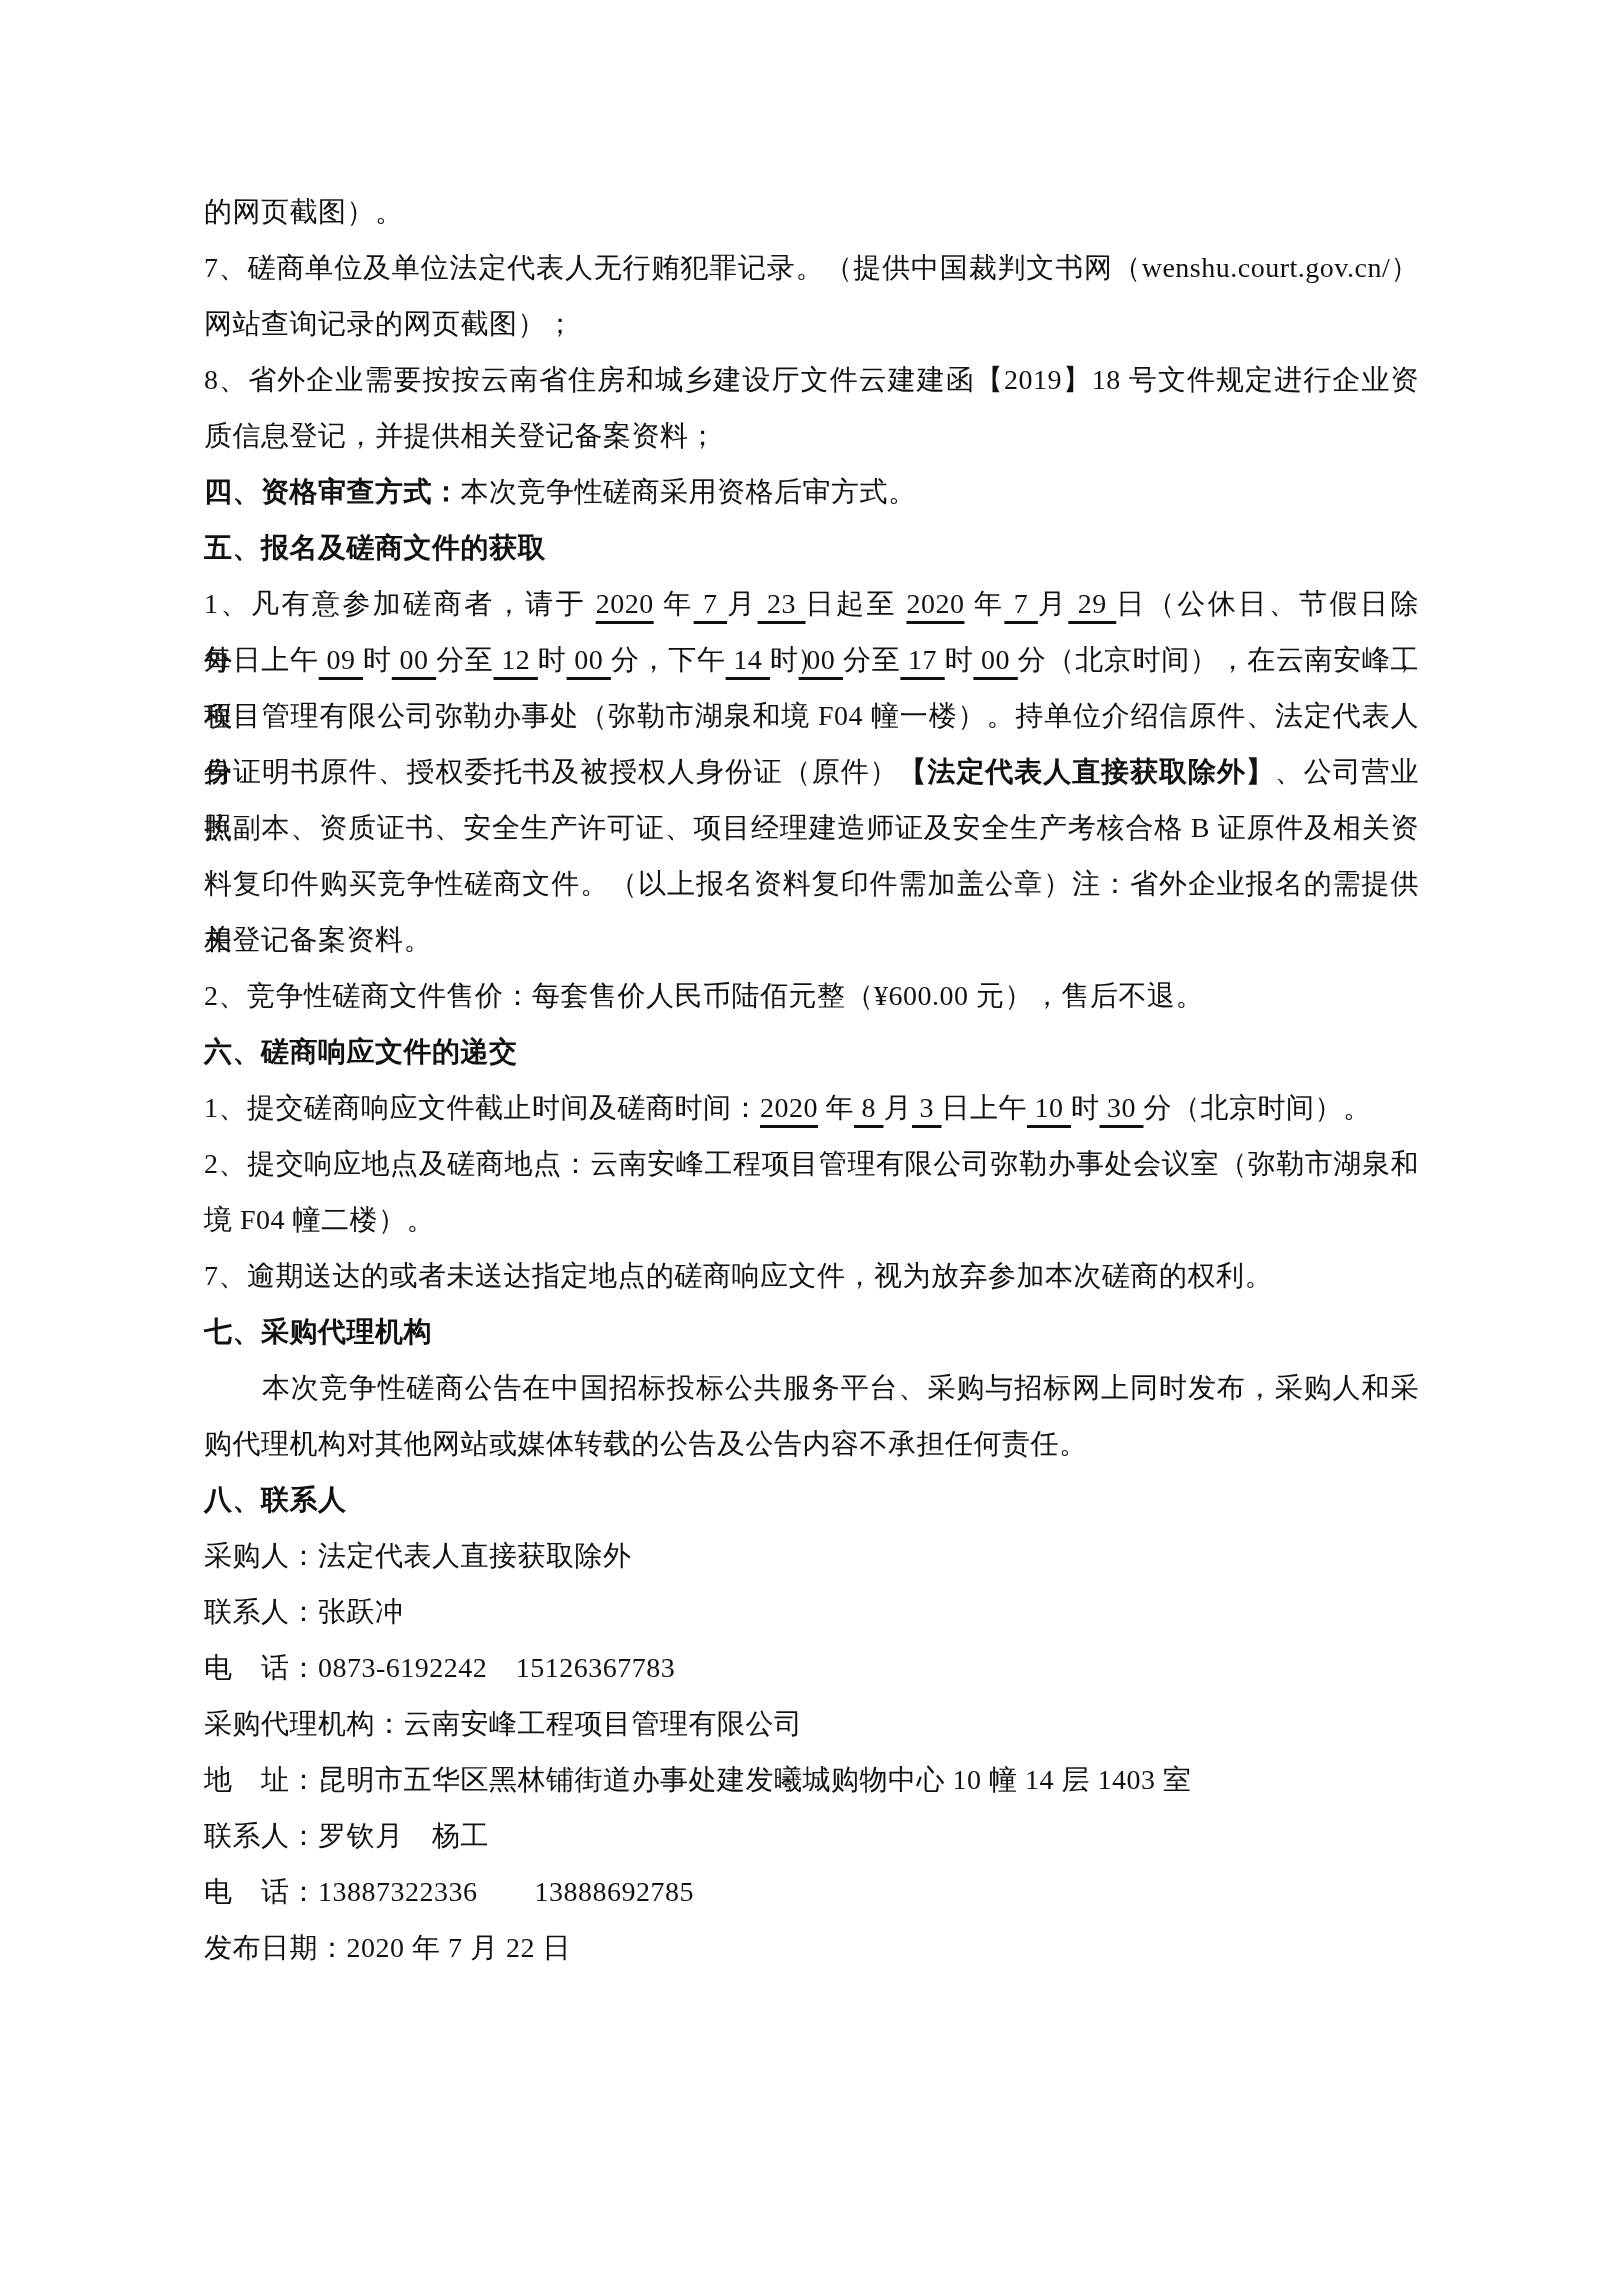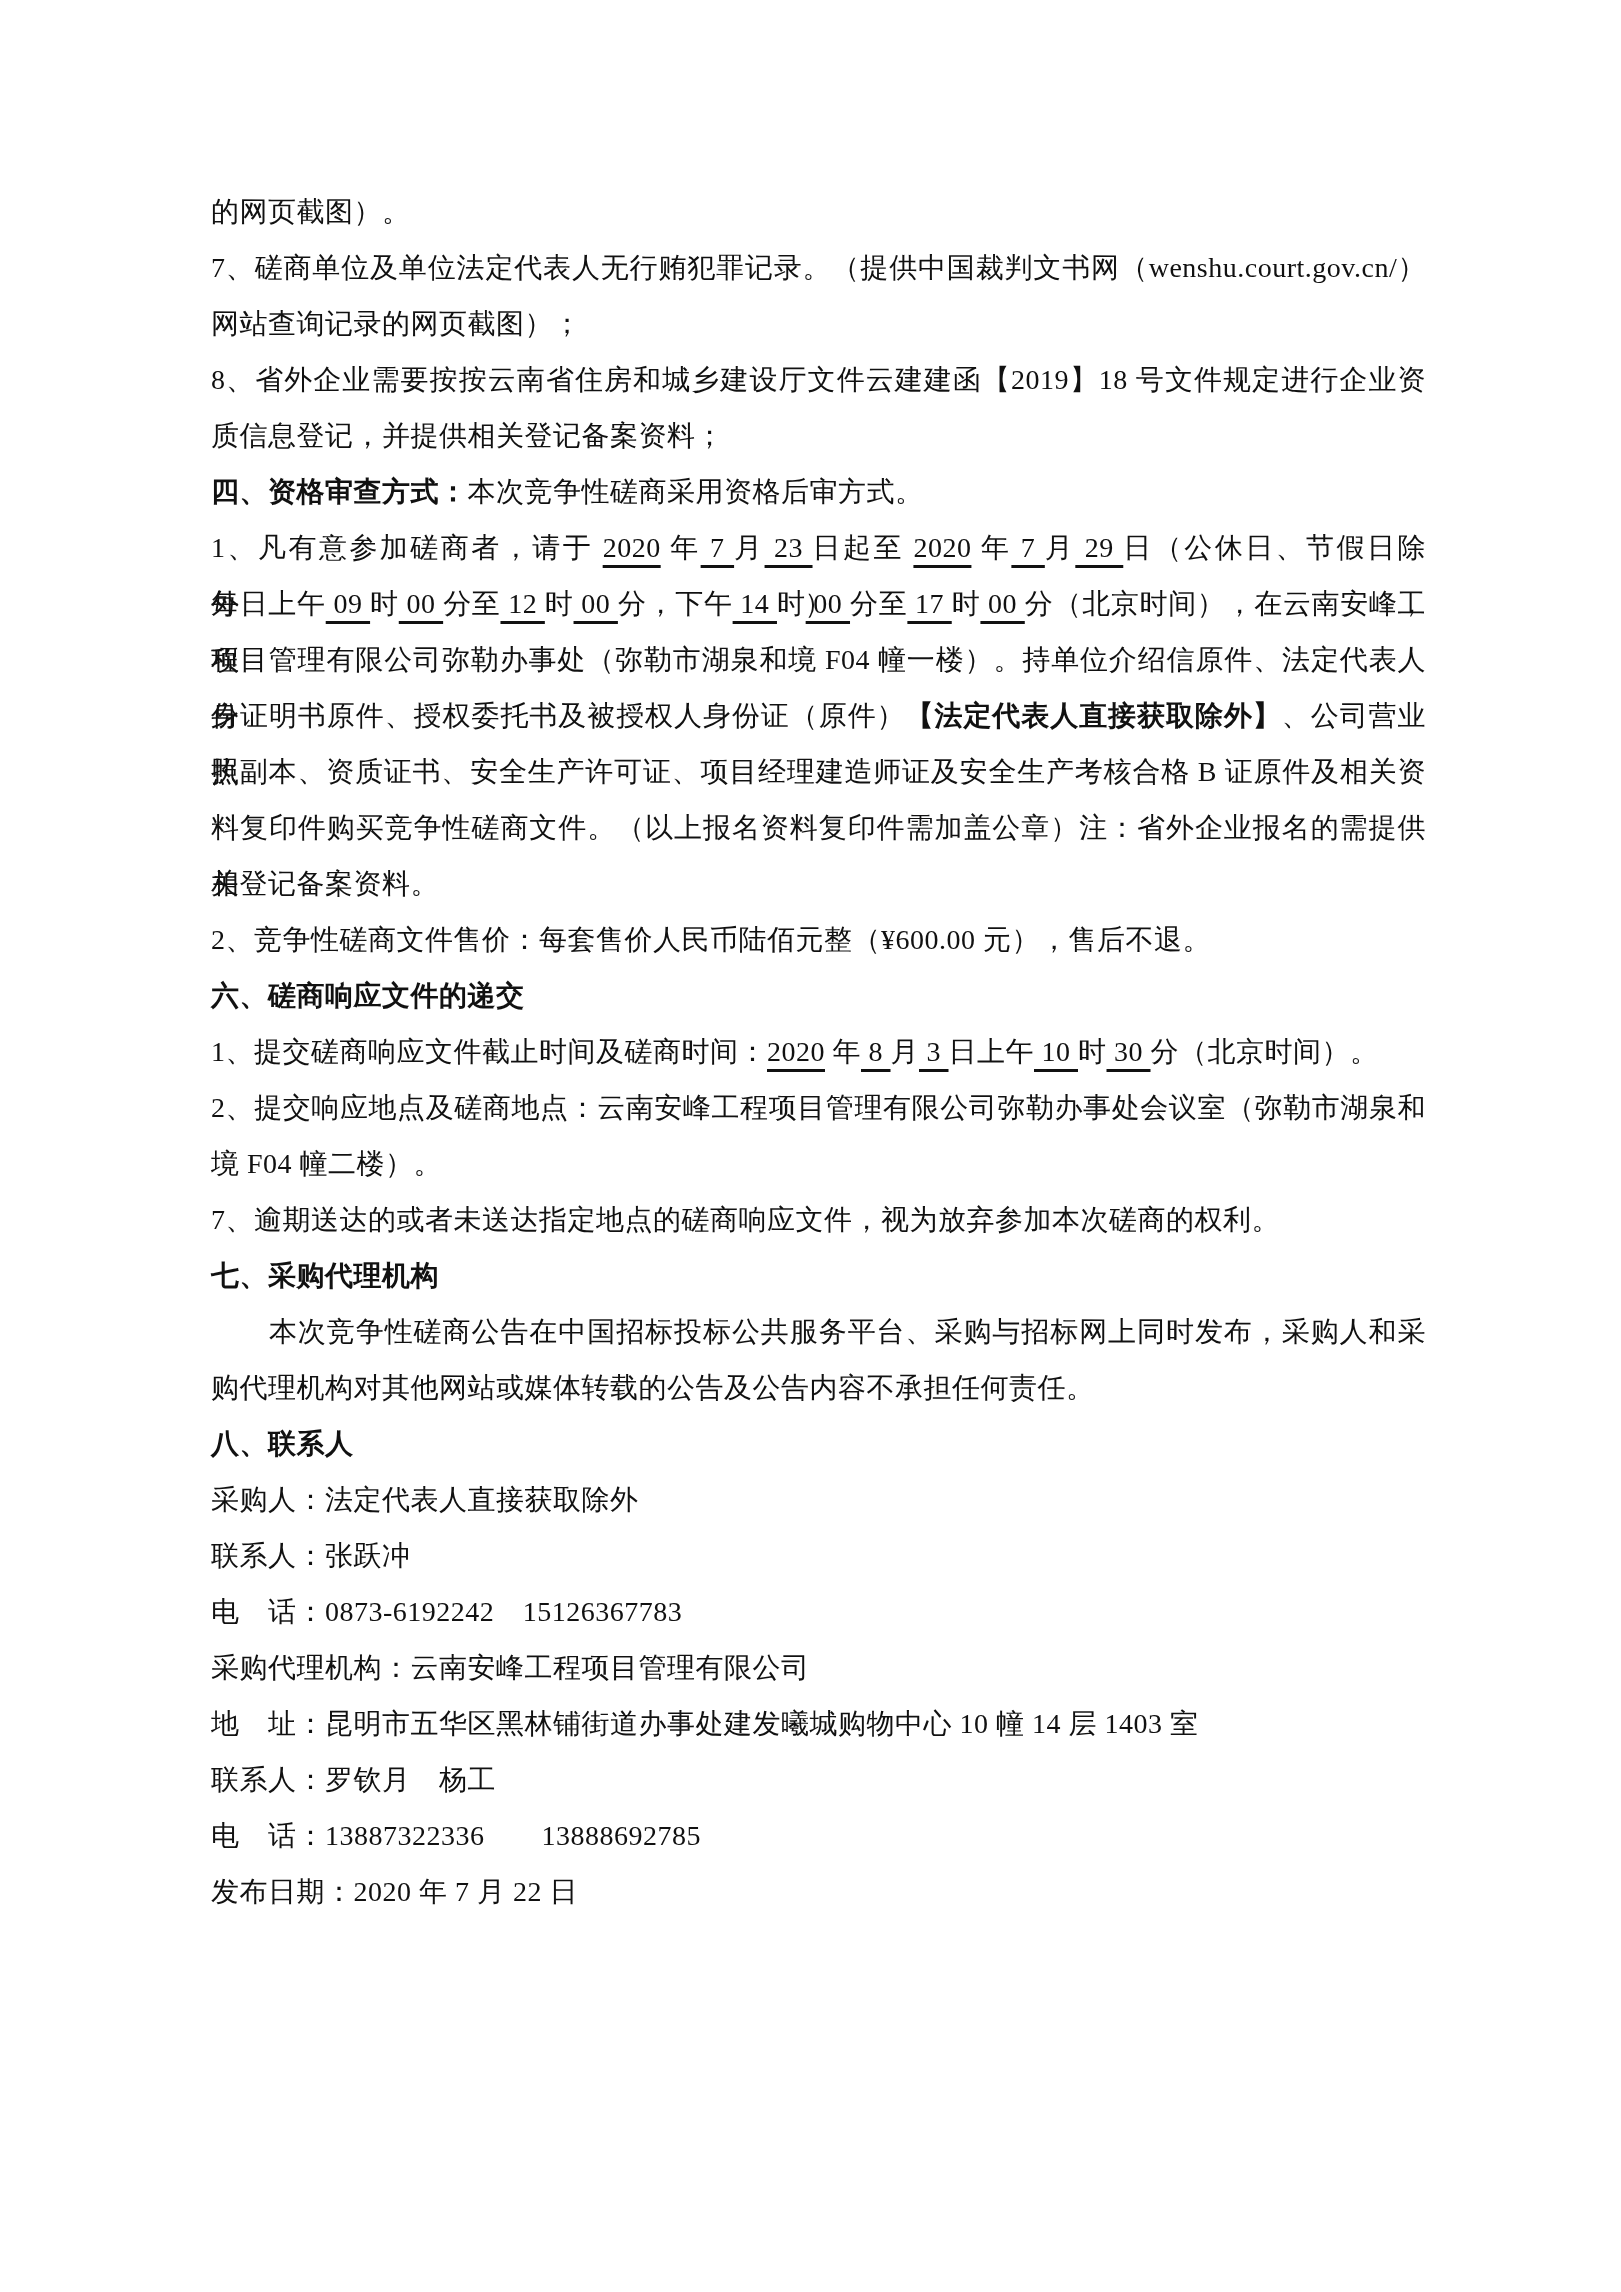--- a/index.html
+++ b/index.html
@@ -11,21 +11,21 @@
     position: relative;
     width: 1621px;
     height: 2293px;
     background: #ffffff;
     overflow: hidden;
     font-family: "Liberation Serif", "DejaVu Serif", serif;
     color: #111111;
   }
   .content {
     position: absolute;
-    left: 211px;
+    left: 204px;
     top: 184px;
     width: 1215px;
   }
   .line {
     height: 56px;
     line-height: 56px;
     font-size: 28px;
     letter-spacing: 0.5px;
     white-space: nowrap;
     text-align: left;
@@ -51,20 +51,21 @@
 <body>
 
 <div class="page">
   <div class="content" id="doc-content" style="color: rgb(17, 17, 17);">
       <div class="line"><span class="">的网页截图）。</span></div>
       <div class="line just"><span class="">7、磋商单位及单位法定代表人无行贿犯罪记录。（提供中国裁判文书网（wenshu.court.gov.cn/）</span></div>
       <div class="line"><span class="">网站查询记录的网页截图）；</span></div>
       <div class="line just"><span class="">8、省外企业需要按按云南省住房和城乡建设厅文件云建建函【2019】18 号文件规定进行企业资</span></div>
       <div class="line"><span class="">质信息登记，并提供相关登记备案资料；</span></div>
       <div class="line"><span class="b h">四、资格审查方式：</span><span class="">本次竞争性磋商采用资格后审方式。</span></div>
+      <div class="line heading"><span class="">五、报名及磋商文件的获取</span></div>
       <div class="line just"><span class="">1、凡有意参加磋商者，请于 </span><span class="u ">2020</span><span class=""> 年</span><span class="u "> 7 </span><span class="">月</span><span class="u "> 23 </span><span class="">日起至 </span><span class="u ">2020</span><span class=""> 年</span><span class="u "> 7 </span><span class="">月</span><span class="u "> 29 </span><span class="">日（公休日、节假日除外），</span></div>
       <div class="line just"><span class="">每日上午</span><span class="u "> 09 </span><span class="">时</span><span class="u "> 00 </span><span class="">分至</span><span class="u "> 12 </span><span class="">时</span><span class="u "> 00 </span><span class="">分，下午</span><span class="u "> 14 </span><span class="">时</span><span class="u "> 00 </span><span class="">分至</span><span class="u "> 17 </span><span class="">时</span><span class="u "> 00 </span><span class="">分（北京时间），在云南安峰工程</span></div>
       <div class="line just"><span class="">项目管理有限公司弥勒办事处（弥勒市湖泉和境 F04 幢一楼）。持单位介绍信原件、法定代表人身</span></div>
       <div class="line just"><span class="">份证明书原件、授权委托书及被授权人身份证（原件）</span><span class="b ">【法定代表人直接获取除外】</span><span class="">、公司营业执</span></div>
       <div class="line just"><span class="">照副本、资质证书、安全生产许可证、项目经理建造师证及安全生产考核合格 B 证原件及相关资</span></div>
       <div class="line just"><span class="">料复印件购买竞争性磋商文件。（以上报名资料复印件需加盖公章）注：省外企业报名的需提供相</span></div>
       <div class="line"><span class="">关登记备案资料。</span></div>
       <div class="line"><span class="">2、竞争性磋商文件售价：每套售价人民币陆佰元整（¥600.00 元），售后不退。</span></div>
       <div class="line heading"><span class="">六、磋商响应文件的递交</span></div>
       <div class="line"><span class="">1、提交磋商响应文件截止时间及磋商时间：</span><span class="u ">2020</span><span class=""> 年</span><span class="u "> 8 </span><span class="">月</span><span class="u "> 3 </span><span class="">日上午</span><span class="u "> 10 </span><span class="">时</span><span class="u "> 30 </span><span class="">分（北京时间）。</span></div>

